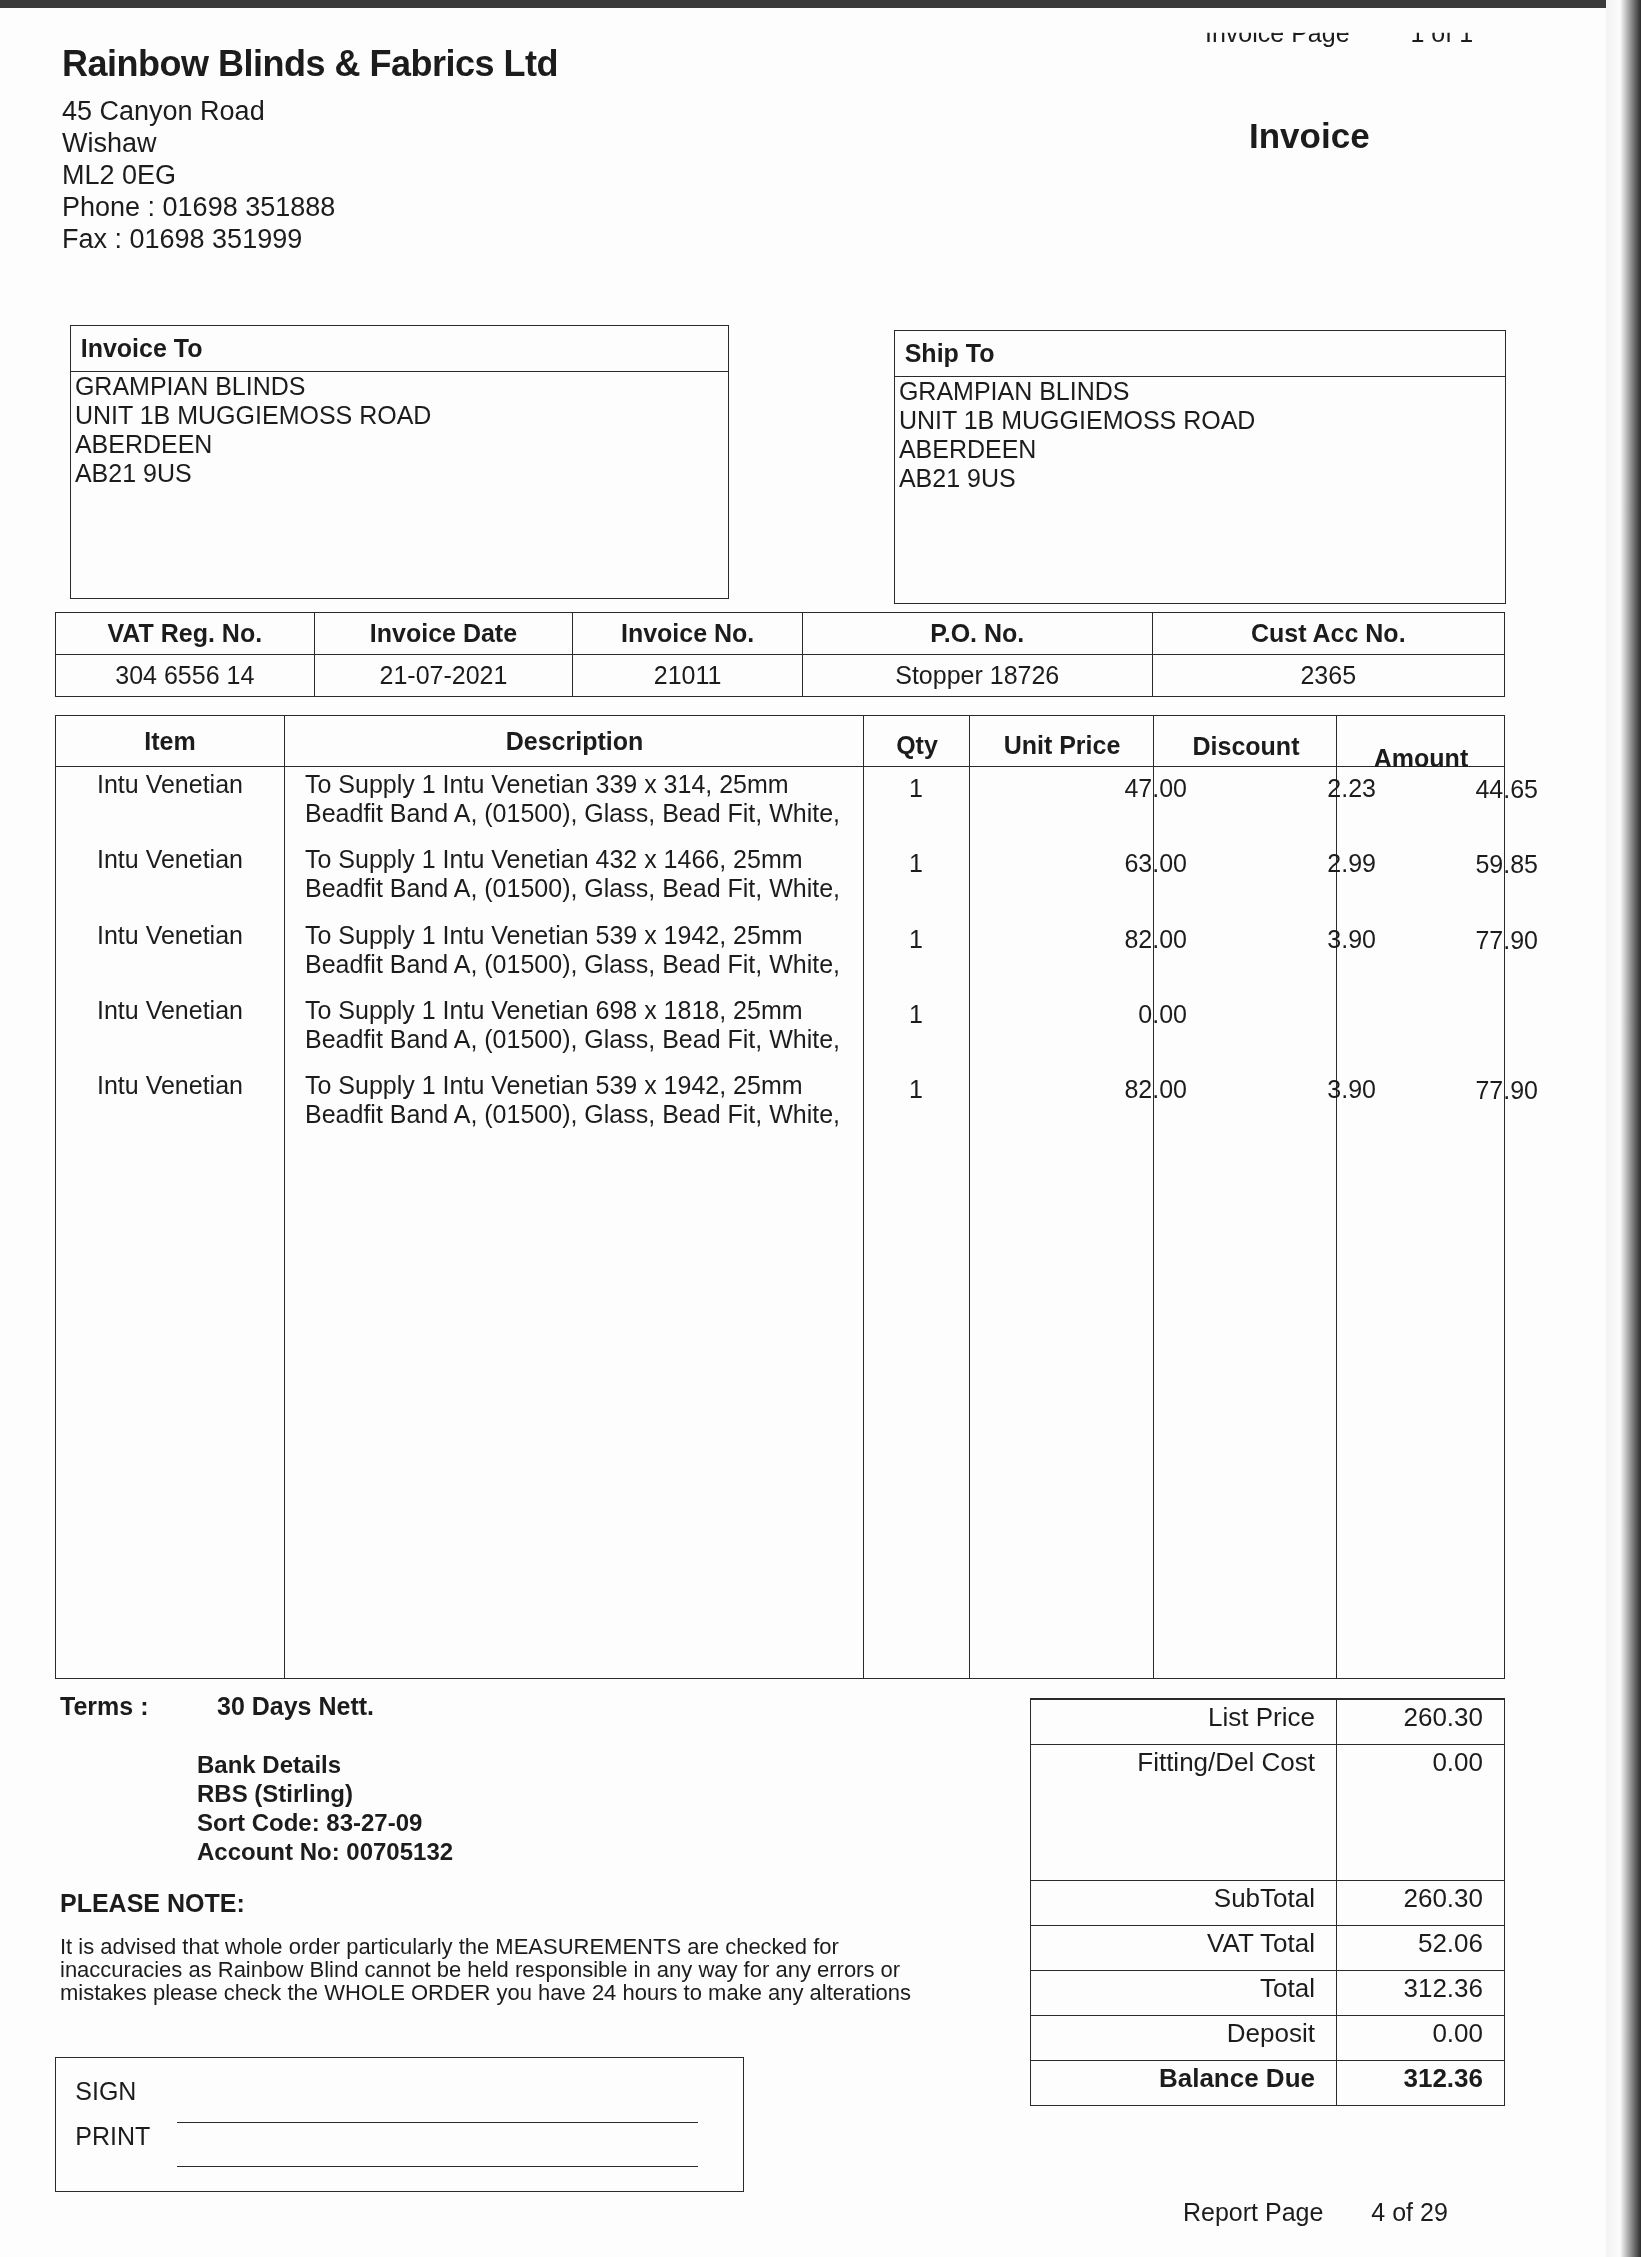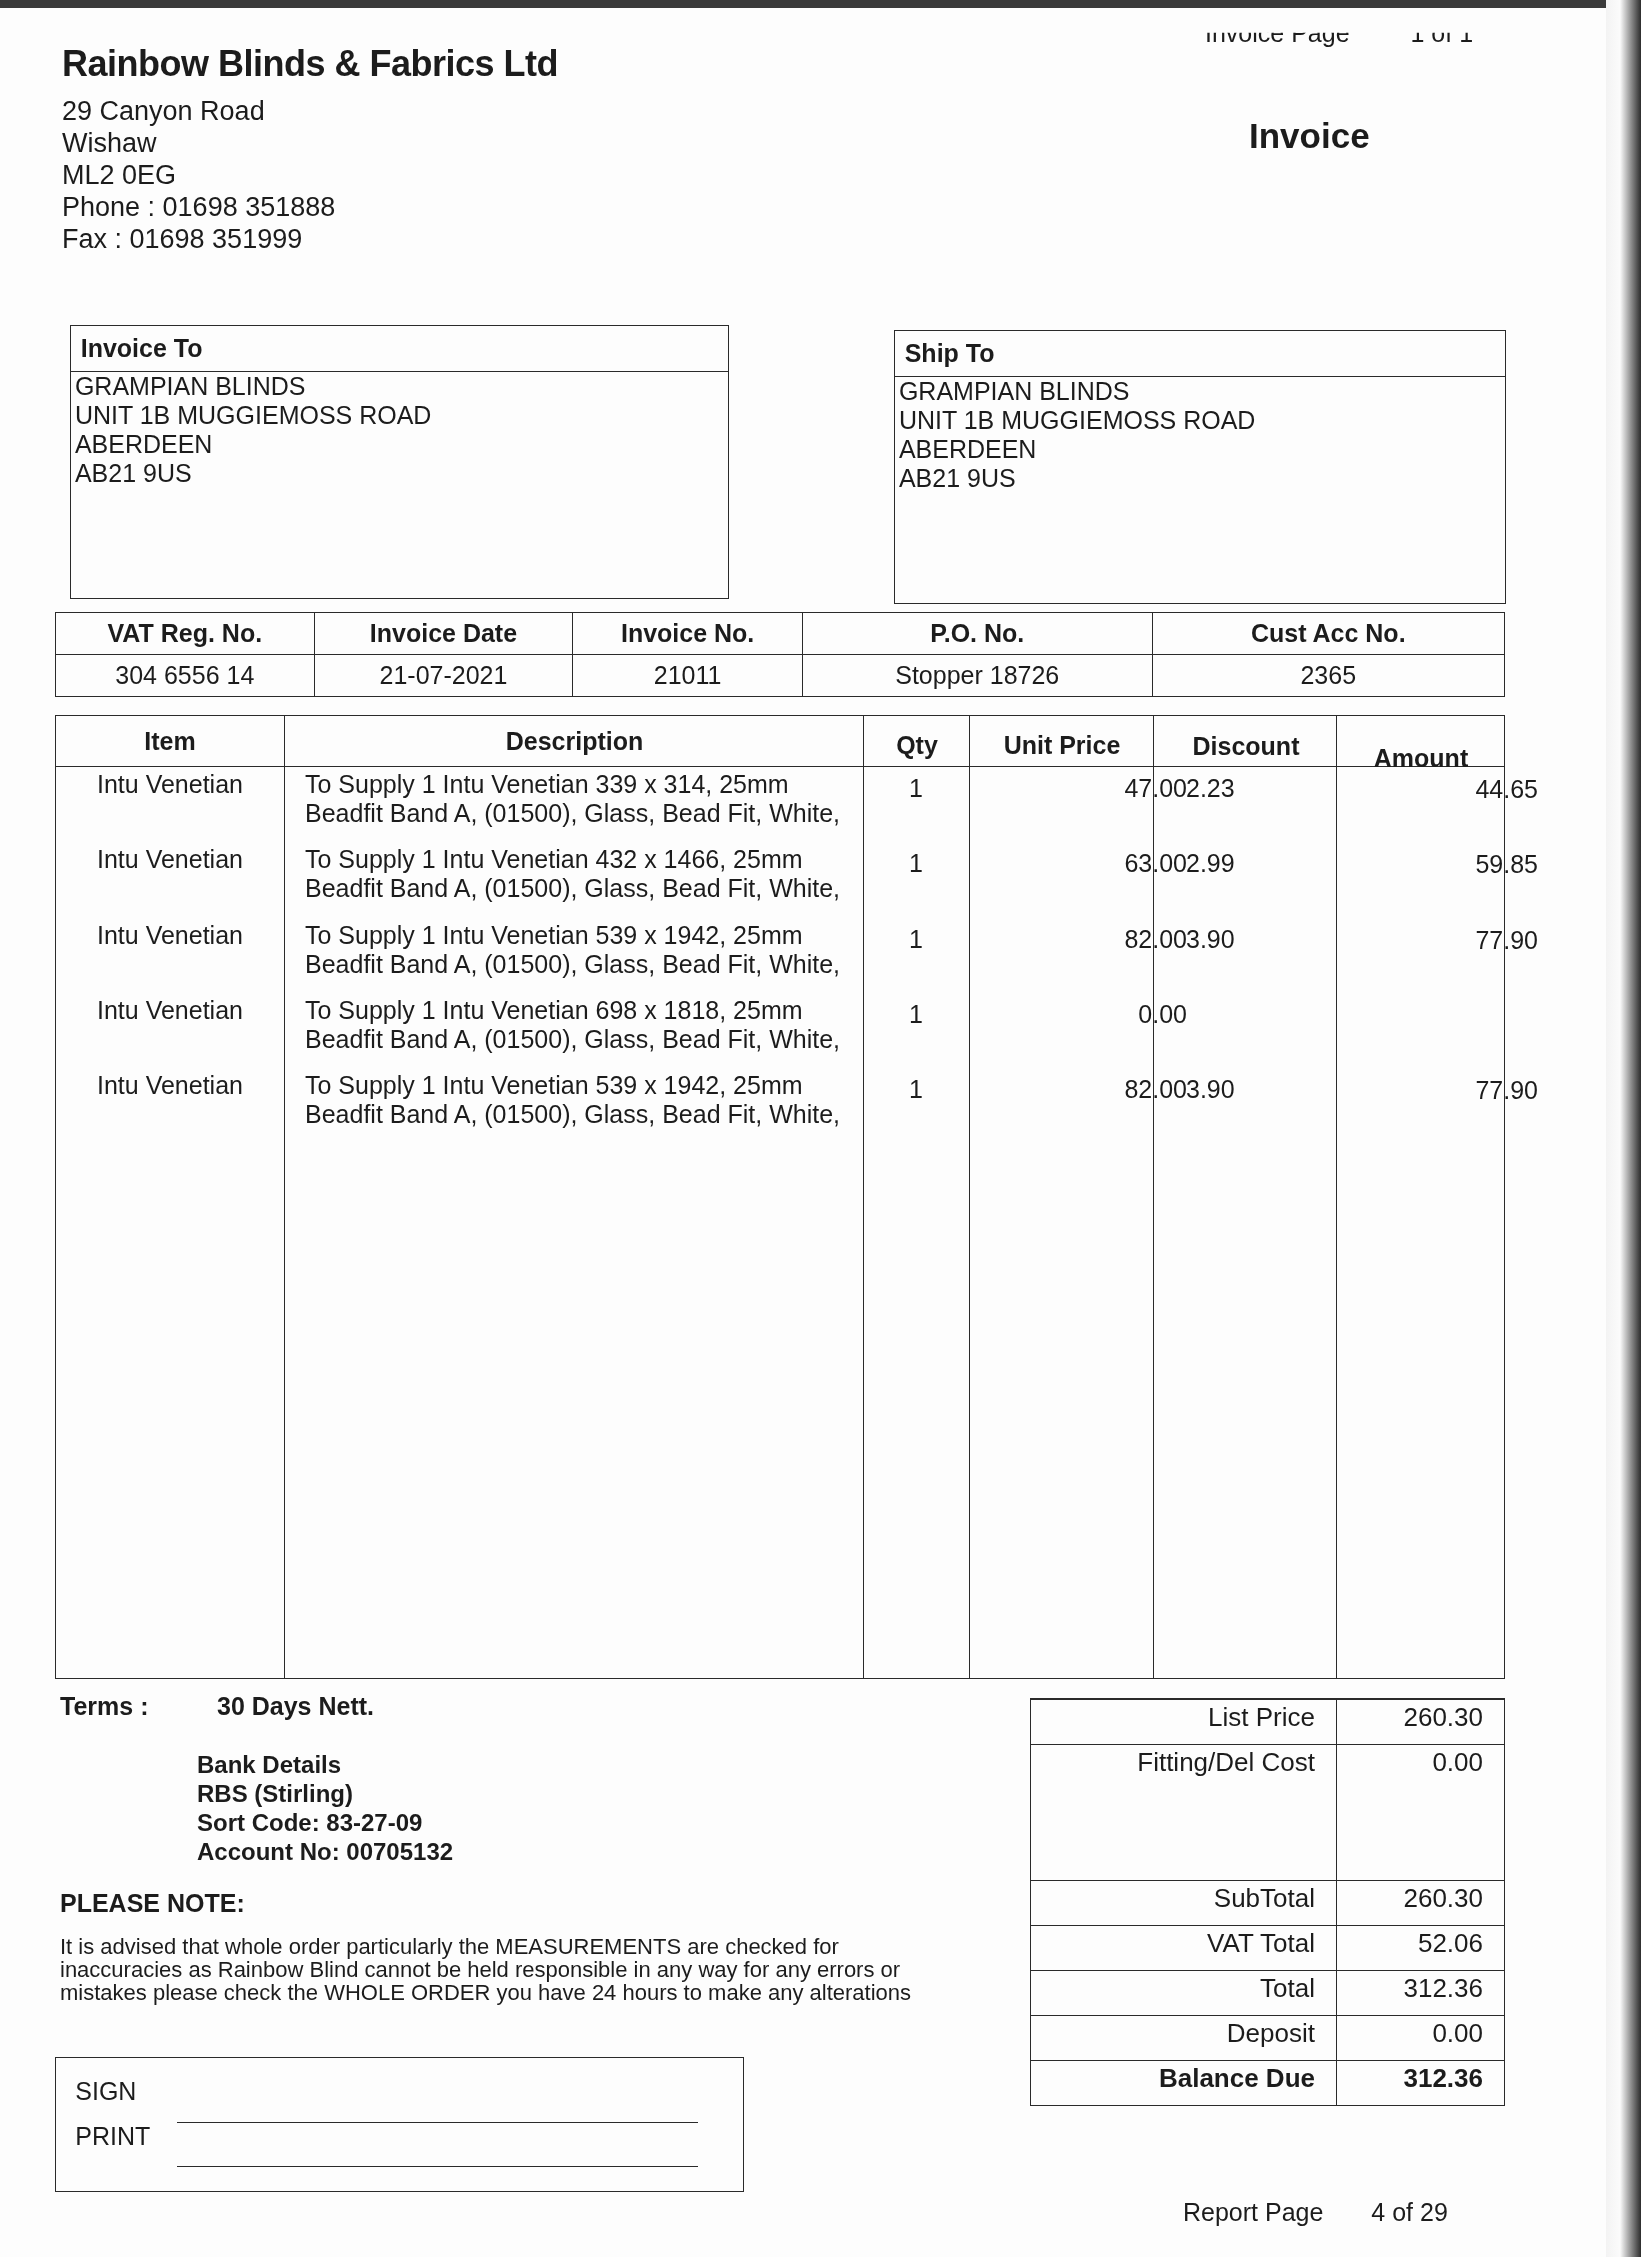--- a/index.html
+++ b/index.html
@@ -43,21 +43,21 @@
   .items { left: 55px; top: 707px; width: 1450px; height: 964px; border: 1.9px solid #2a2a2a; box-sizing: border-box; }
   .items .col { position: absolute; top: 0; bottom: 0; border-left: 1.9px solid #2a2a2a; }
   .items .hrow { position: absolute; left: 0; right: 0; top: 50px; border-top: 1.9px solid #2a2a2a; }
   .items .hcell { position: absolute; top: 0; height: 50px; line-height: 50px; text-align: center; font-weight: bold; font-size: 25px; }
   .items .row { position: absolute; left: 0; right: 0; height: 75px; font-size: 25px; }
   .items .row .c { position: absolute; top: 0; line-height: 29px; }
   .c-item { left: 0; width: 228px; text-align: center; }
   .c-desc { left: 249px; width: 618px; }
   .c-qty { left: 811px; width: 203px; text-align: center; }
   .c-unit { left: 917px; width: 214px; text-align: right; }
-  .c-disc { left: 1130px; width: 214px; }
+  .c-disc { left: 1106px; width: 214px; text-align: right; }
   .c-amt { left: 1274px; width: 208px; text-align: right; }
 
   
   .terms-label { left: 60px; top: 1684px; font-size: 25px; font-weight: bold; }
   .terms-value { left: 197px; top: 1684px; font-size: 25px; font-weight: bold; margin-left: 20px; }
   .bank { left: 197px; top: 1742px; font-size: 24px; font-weight: bold; line-height: 29px; }
   .note-title { left: 60px; top: 1881px; font-size: 25px; font-weight: bold; }
   .note-text { left: 60px; top: 1927px; width: 946px; font-size: 22px; line-height: 23px; }
 
   
@@ -82,21 +82,21 @@
 
 <div class="page">
 
   <div class="abs invoice-page-top">
     <span>Invoice Page</span>
     <span class="pnum">1 of 1</span>
   </div>
 
   <div class="abs company-name">Rainbow Blinds &amp; Fabrics Ltd</div>
   <div class="abs company-lines">
-    <div>29 Canyon Road</div>
+    <div>45 Canyon Road</div>
     <div>Wishaw</div>
     <div>ML2 0EG</div>
     <div>Phone : 01698 351888</div>
     <div>Fax : 01698 351999</div>
   </div>
 
   <div class="abs invoice-title">Invoice</div>
 
   <div class="abs addr-box invoice-to">
     <div class="hdr">Invoice To</div>

